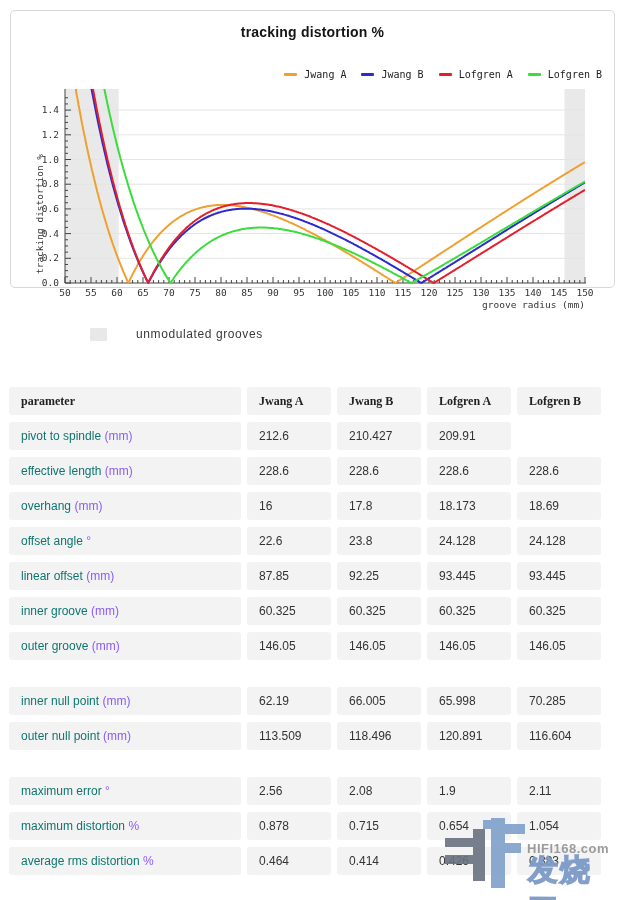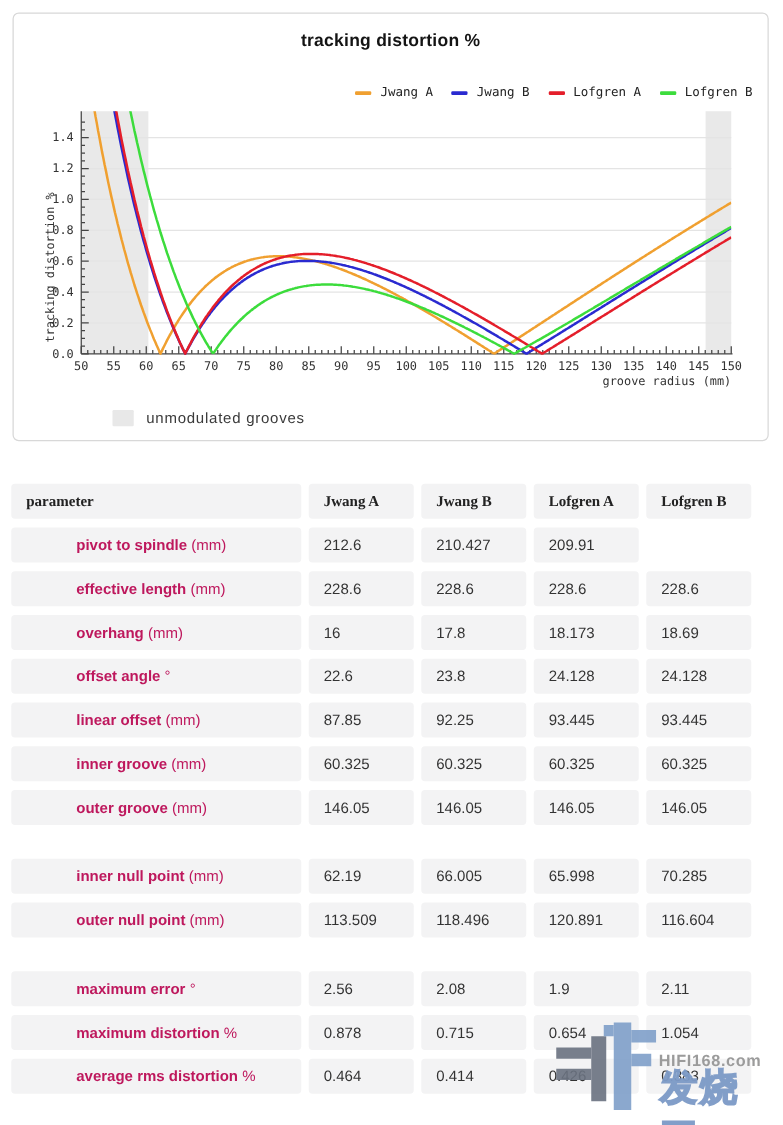--- a/index.html
+++ b/index.html
@@ -3,54 +3,54 @@
 <meta charset="utf-8">
 <style>
   html,body{margin:0;padding:0;}
   body{
     width:626px;height:900px;position:relative;overflow:hidden;
     background:#ffffff;
     font-family:"Liberation Sans", sans-serif;
   }
   
   .card{
-    position:absolute;left:10px;top:10px;width:605px;height:343px;
+    position:absolute;left:10px;top:10px;width:605px;height:278px;
     background:#ffffff;border:1px solid #d8d8d8;border-radius:5px;
     box-sizing:border-box;
   }
   .chart-title{
     text-align:center;font-weight:bold;font-size:14px;color:#141414;
     padding-top:13px;letter-spacing:.2px;
   }
   .legend{
     position:absolute;top:58px;right:12px;display:flex;gap:15px;align-items:center;
     font-family:"DejaVu Sans Mono", monospace;font-size:10px;color:#222;
   }
   .legend-item{display:flex;align-items:center;gap:7px;}
   .legend-swatch{width:13px;height:3px;border-radius:1px;}
   #plot{position:absolute;left:0;top:76px;}
   .bottom-legend{
-    position:absolute;left:68px;top:316px;display:flex;align-items:center;gap:10px;
+    position:absolute;left:68px;top:316px;display:flex;align-items:center;gap:29px;
     font-size:12px;color:#3a3a3a;letter-spacing:.6px;padding-left:11px;
   }
   .bl-swatch{width:17px;height:13px;background:#e8e8e8;border-radius:1px;}
   
   .ptable{position:absolute;left:9px;top:387px;width:592px;}
   .trow{
     display:grid;grid-template-columns:232px 84px 84px 84px 84px;
     column-gap:6px;margin-bottom:7px;
   }
   .cell{
     background:#f3f3f4;border-radius:3px;height:28px;line-height:28px;
     padding-left:12px;font-size:12px;color:#333;box-sizing:border-box;
     white-space:nowrap;overflow:hidden;
   }
   .trow.header .cell{font-weight:bold;color:#222;font-family:Liberation Serif, serif;}
-  .cell .pname{font-weight:bold;color:#be185d;margin-left:40px;}
-  .cell .punit{font-weight:normal;color:#be185d;margin-top:24px;}
+  .cell .pname{font-weight:normal;color:#0f766e;}
+  .cell .punit{font-weight:normal;color:#8b5cf6;margin-top:24px;}
   .spacer{height:20px;}
   
   .watermark{position:absolute;left:443px;top:814px;width:180px;height:80px;pointer-events:none;}
   .wm-site{
     position:absolute;left:84px;top:27px;
     font-size:13px;font-weight:bold;color:rgba(150,150,150,.95);letter-spacing:.5px;
   }
   .wm-cn{
     position:absolute;left:85px;top:36px;
     font-size:30px;font-weight:bold;letter-spacing:2px;

